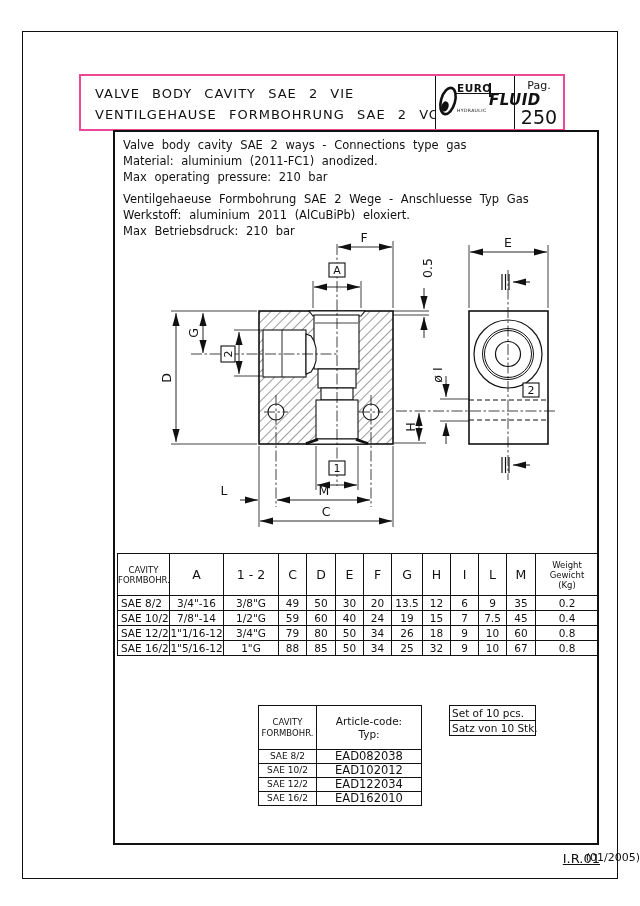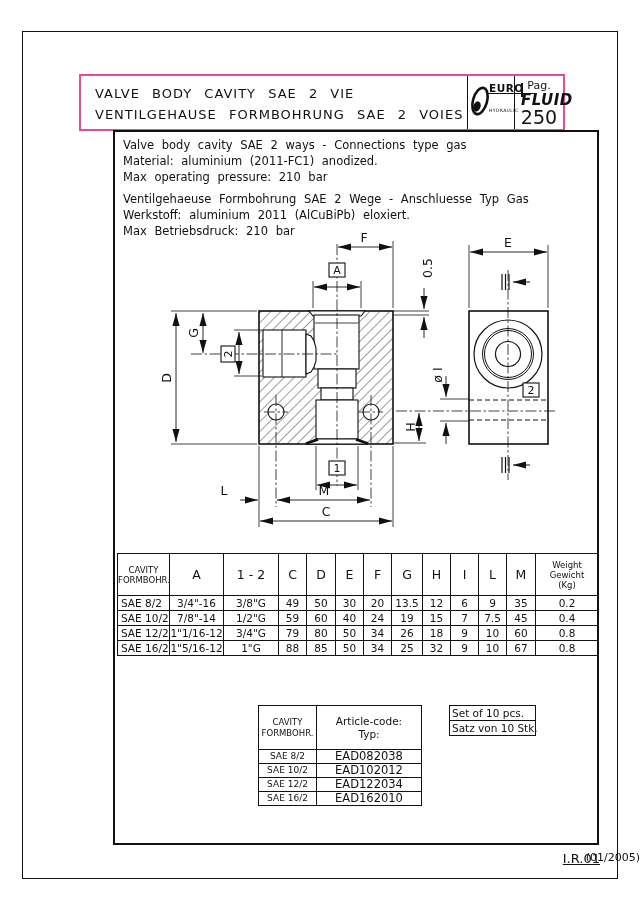--- a/index.html
+++ b/index.html
@@ -13,21 +13,21 @@
     position:absolute;left:22px;top:31px;width:596px;height:848px;
     border:1.5px solid #111;background:#fff;
   }
   
   .header-box{
     position:absolute;left:79px;top:74px;width:486px;height:57px;
     border:2px solid #ec4899;display:flex;
   }
   .title-cell{flex:1;padding:7px 0 0 14px;overflow:hidden;}
   .title-line{font-size:13px;line-height:21px;letter-spacing:1px;word-spacing:7px;white-space:nowrap;}
-  .logo-cell{width:48px;border-left:1.5px solid #111;border-right:1.5px solid #111;position:relative;}
+  .logo-cell{width:80px;border-left:1.5px solid #111;border-right:1.5px solid #111;position:relative;}
   .logo-swoosh{position:absolute;left:2px;top:7px;}
   .logo-texts{position:absolute;left:21px;top:6px;width:48px;}
   .logo-euro{font-size:10.5px;font-weight:bold;letter-spacing:0.5px;line-height:12px;}
   .logo-strike{position:absolute;left:20px;top:16.5px;width:47px;height:1.5px;background:#111;}
   .logo-otick{position:absolute;left:53px;top:7px;width:1.5px;height:14px;background:#111;}
   .logo-fluid{font-size:15px;font-weight:bold;font-style:italic;letter-spacing:0.5px;line-height:13px;padding-left:32px;}
   .logo-sub{font-size:4.5px;letter-spacing:0.4px;line-height:8px;}
   .pag-cell{width:48px;text-align:center;padding-top:3px;}
   .pag-label{font-size:11px;line-height:14px;}
   .pag-number{font-size:19px;line-height:24px;margin-top:12px;}

